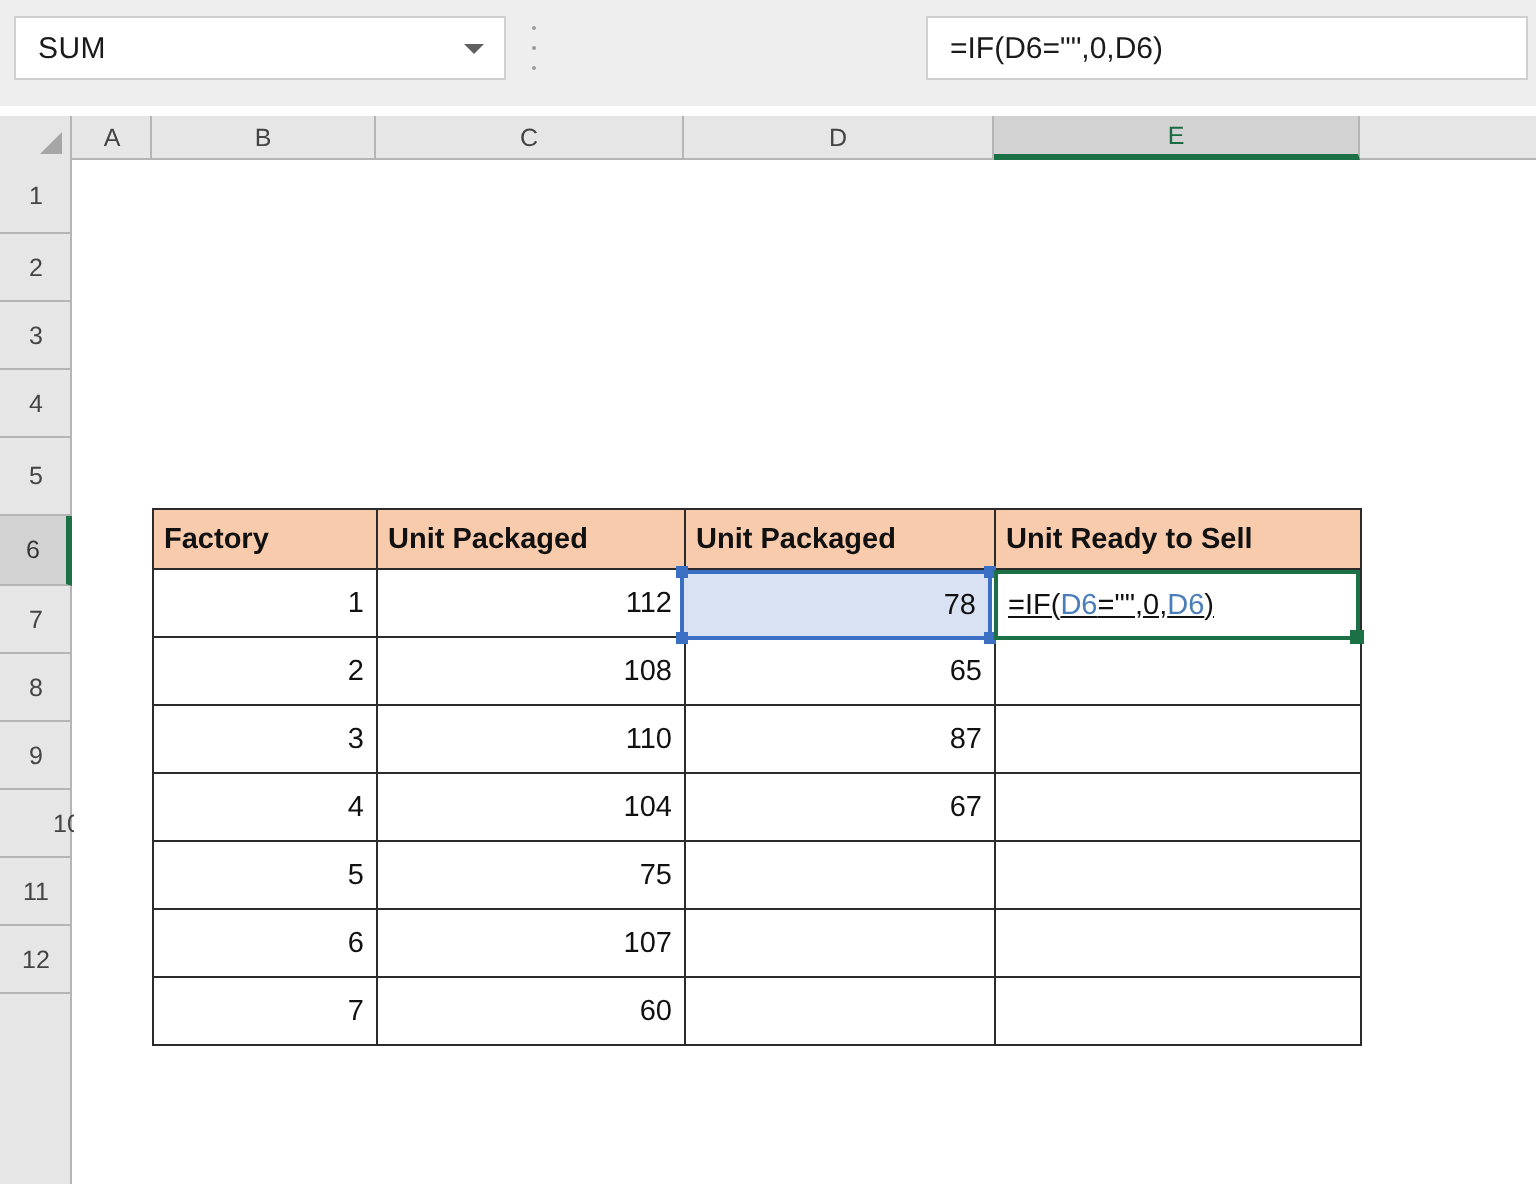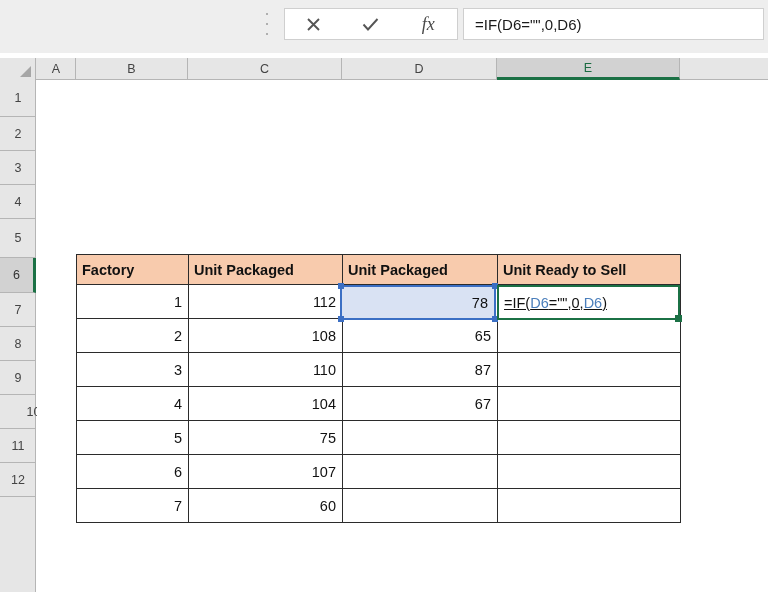--- a/index.html
+++ b/index.html
@@ -217,42 +217,31 @@
     width: 7px; height: 7px;
     background: #1b7145;
     z-index: 4;
   }
 </style>
 </head>
 <body>
 
 <div id="formula-strip">
 
+  <div id="name-box">
+    <span id="name-box-value">SUM</span>
+    <span id="name-box-arrow"></span>
+  </div>
 
   <div id="kebab">
     <i></i>
     <i></i>
     <i></i>
   </div>
 
-  <div id="fx-group">
-    <div class="fx-btn">
-      <svg width="15" height="15" viewBox="0 0 15 15">
-        <path d="M2 2 L13 13 M13 2 L2 13" stroke="#555555" stroke-width="1.9" fill="none"></path>
-      </svg>
-    </div>
-    <div class="fx-btn">
-      <svg width="17" height="15" viewBox="0 0 17 15">
-        <path d="M1.5 7.5 L6 12.5 L15.5 2" stroke="#555555" stroke-width="1.9" fill="none"></path>
-      </svg>
-    </div>
-    <div class="fx-btn">
-      <span id="fx-italic">fx</span>
-    </div>
-  </div>
 
   <div id="formula-input">
     <span id="formula-text">=IF(D6="",0,D6)</span>
   </div>
 </div>
 
 <div id="grid-wrap">
 
   <div id="col-header-band">
     <div id="corner-cell">

